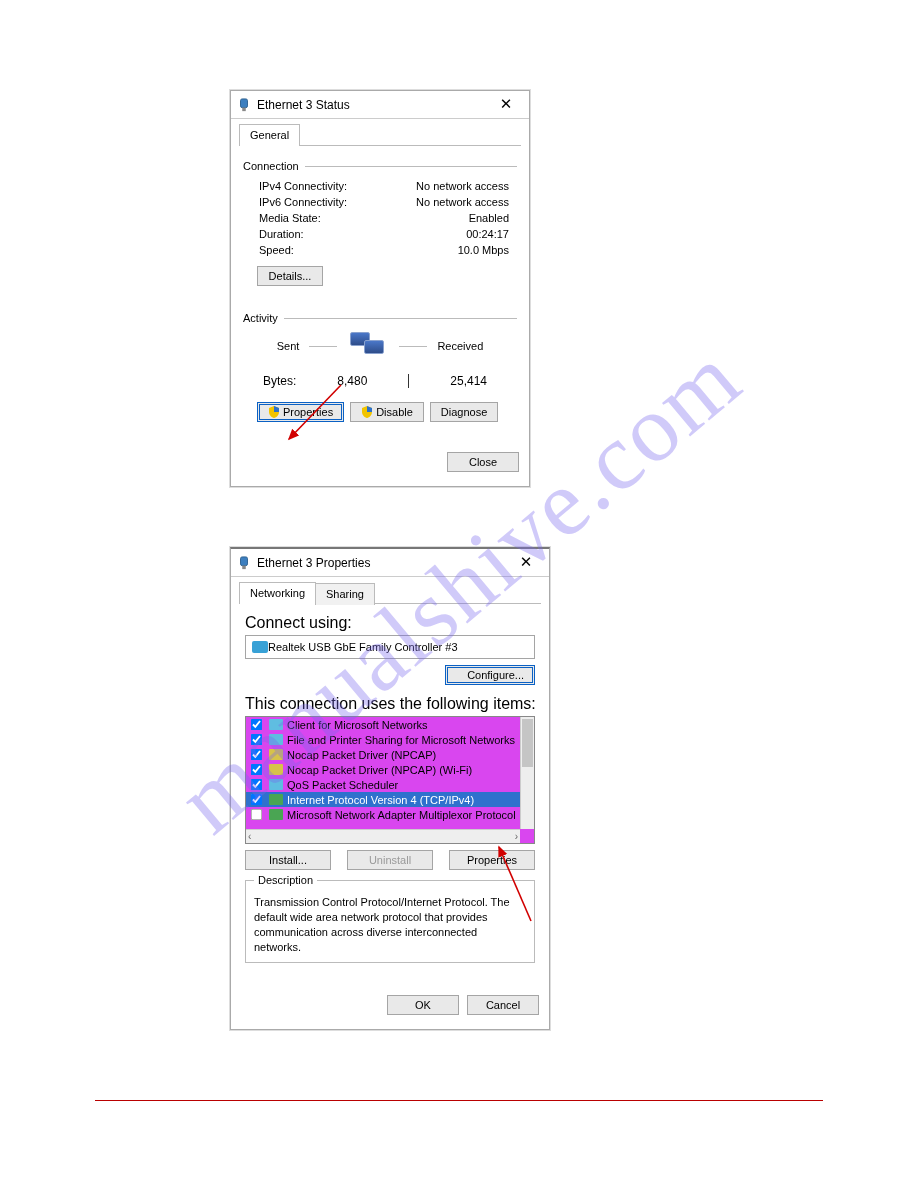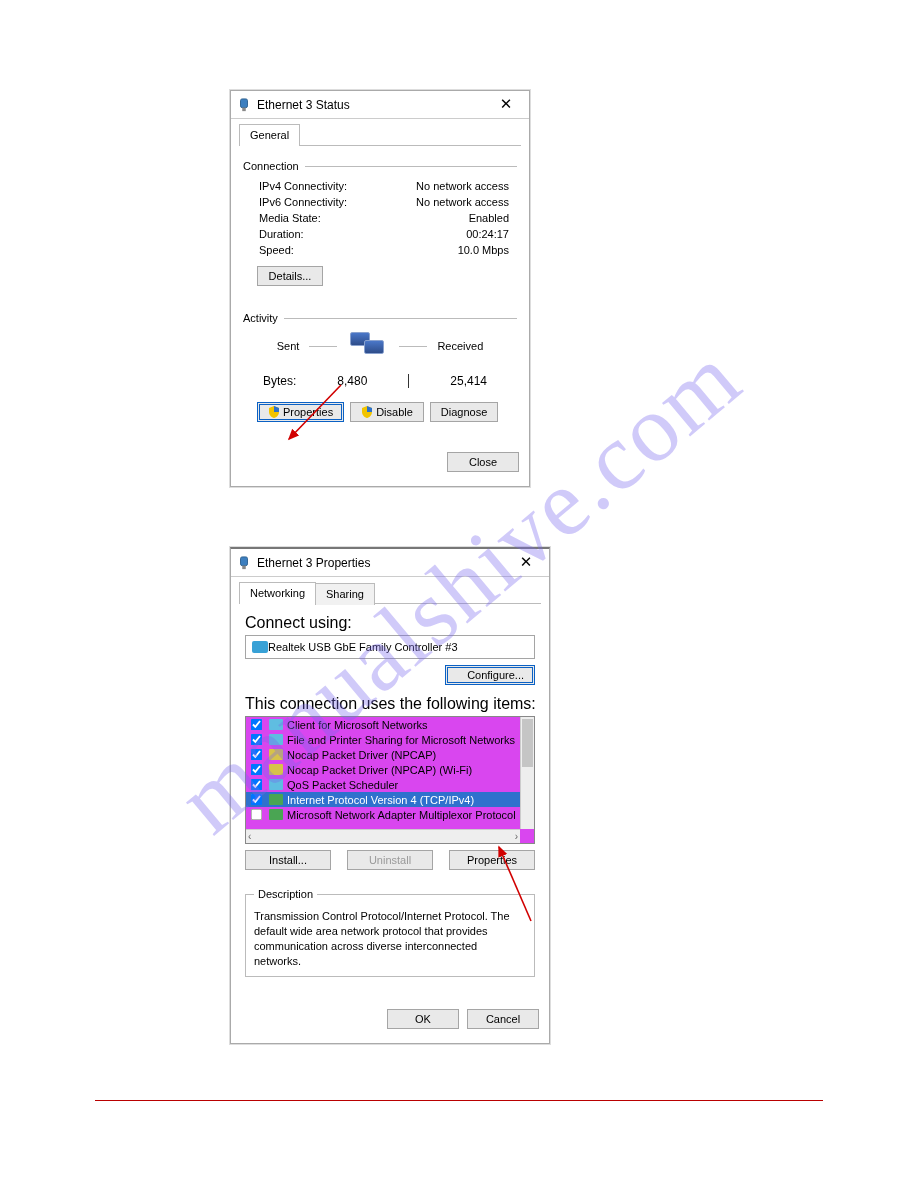--- a/index.html
+++ b/index.html
@@ -198,21 +198,21 @@
     background:#c5c5c5;
   }
   .hscroll {
     position:absolute; left:0; right:14px; bottom:0; height:14px;
     background:#eee; border-top:1px solid #ccc;
     display:flex; justify-content:space-between; align-items:center;
     font-size:10px; color:#666; padding:0 2px;
   }
   .three-btn-row {
     display:flex; gap:16px; justify-content:flex-start;
-    margin:6px 6px 24px 6px;
+    margin:6px 6px 10px 6px;
   }
   .three-btn-row .btn { flex:1; min-width:0; }
   .desc-box {
     border:1px solid #bbb; margin:2px 6px 6px 6px; padding:14px 8px 8px 8px;
     position:relative; font-size:11px; line-height:1.35;
   }
   .desc-box .legend {
     position:absolute; top:-8px; left:8px; background:#fff; padding:0 4px;
     font-size:11px;
   }

